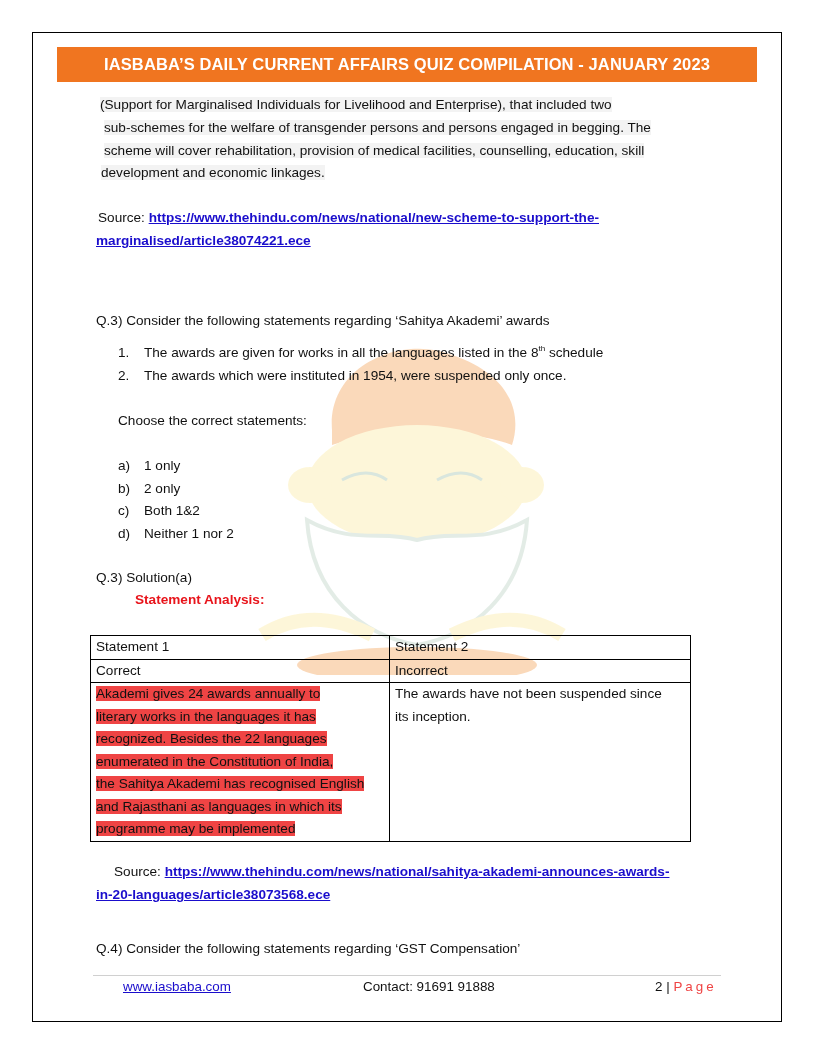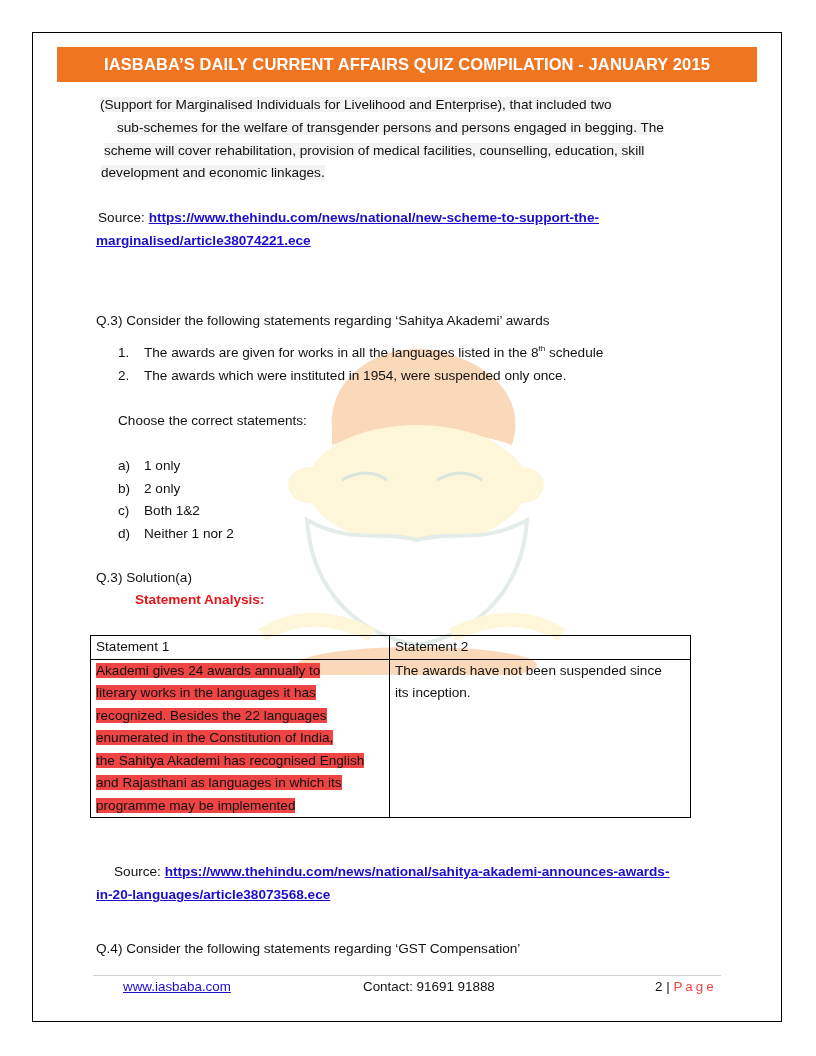--- a/index.html
+++ b/index.html
@@ -40,24 +40,24 @@
   <path d="M110 95 C105 30 180 0 230 20 C290 40 300 80 290 110 C250 95 170 90 110 110 Z" fill="#f08a2c"></path>
   <ellipse cx="195" cy="150" rx="110" ry="60" fill="#fbe58a"></ellipse>
   <ellipse cx="88" cy="150" rx="22" ry="18" fill="#fbe58a"></ellipse>
   <ellipse cx="300" cy="150" rx="22" ry="18" fill="#fbe58a"></ellipse>
   <path d="M120 145 q25 -14 45 0 M215 145 q25 -14 45 0" stroke="#8bb39a" stroke-width="3" fill="none"></path>
   <path d="M85 185 C90 260 140 300 195 310 C250 300 300 260 305 185 C260 210 230 195 195 205 C160 195 130 210 85 185 Z" fill="#ffffff" stroke="#a9c6b4" stroke-width="4"></path>
   <path d="M40 300 C80 275 120 285 150 300 M340 300 C300 275 260 285 230 300" stroke="#fbe58a" stroke-width="14" fill="none"></path>
   <ellipse cx="195" cy="330" rx="120" ry="18" fill="#f08a2c"></ellipse>
 </svg>
 
-<div class="banner">IASBABA’S DAILY CURRENT AFFAIRS QUIZ COMPILATION - JANUARY 2015</div>
+<div class="banner">IASBABA’S DAILY CURRENT AFFAIRS QUIZ COMPILATION - JANUARY 2023</div>
 
 <div class="t" style="left:100px; top:94px;"><span class="hl">(Support for Marginalised Individuals for Livelihood and Enterprise), that included two</span></div>
-<div class="t" style="left:104px; top:117px;margin-left:13px;"><span class="hl">sub-schemes for the welfare of transgender persons and persons engaged in begging. The</span></div>
+<div class="t" style="left:104px; top:117px;"><span class="hl">sub-schemes for the welfare of transgender persons and persons engaged in begging. The</span></div>
 <div class="t" style="left:104px; top:140px;"><span class="hl">scheme will cover rehabilitation, provision of medical facilities, counselling, education, skill</span></div>
 <div class="t" style="left:101px; top:162px;"><span class="hl">development and economic linkages.</span></div>
 
 <div class="t" style="left:98px; top:207px;">
   <span class="b">Source:</span>
   <a class="lnk" href="#">https://www.thehindu.com/news/national/new-scheme-to-support-the-</a>
 </div>
 <div class="t" style="left:96px; top:230px;">
   <a class="lnk" href="#">marginalised/article38074221.ece</a>
 </div>
@@ -99,20 +99,24 @@
 <div class="t b" style="left:96px; top:567px;">Q.3) Solution(a)</div>
 <div class="t red" style="left:135px; top:589px;">Statement Analysis:</div>
 
 <table class="sa">
   <tbody>
       <tr>
     <td class="c1 b">Statement 1</td>
     <td class="b">Statement 2</td>
   </tr>
   <tr>
+    <td class="c1 b">Correct</td>
+    <td class="b">Incorrect</td>
+  </tr>
+  <tr>
     <td class="c1">
       <span class="cellline"><span>Akademi gives 24 awards annually to</span></span>
       <span class="cellline"><span>literary works in the languages it has</span></span>
       <span class="cellline"><span>recognized. Besides the 22 languages</span></span>
       <span class="cellline"><span>enumerated in the Constitution of India,</span></span>
       <span class="cellline"><span>the Sahitya Akademi has recognised English</span></span>
       <span class="cellline"><span>and Rajasthani as languages in which its</span></span>
       <span class="cellline"><span>programme may be implemented</span></span>
     </td>
     <td>

